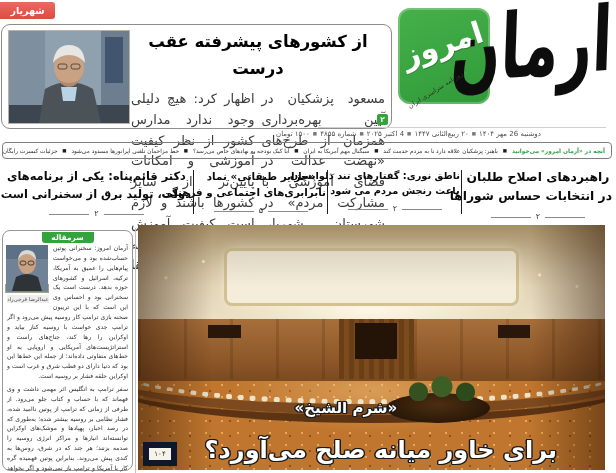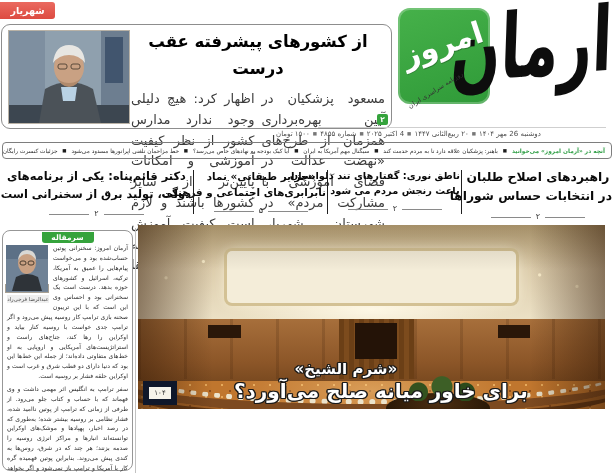--- a/index.html
+++ b/index.html
@@ -52,21 +52,21 @@
   #editorial-label{width:52px;margin:0 auto;background:#35a33c;color:#fff;font-size:7.5px;font-weight:700;text-align:center;line-height:11px;border-radius:0 0 3px 3px;}
   #editorial-title{text-align:center;font-size:9.3px;font-weight:800;color:#0c0c0c;margin:3px 0 2px;border-bottom:1px solid #e2e2e2;padding-bottom:2px;}
   #editorial-body{font-size:6.1px;line-height:1.62;color:#2c2c2c;text-align:justify;direction:rtl;}
   #author-fig{float:left;width:42px;margin:2px 4px 1px 0;}
   #author-photo{width:42px;height:46px;border:1px solid #a8a093;overflow:hidden;background:#76879a;}
   #author-name{display:block;background:#efefef;color:#4a4a4a;font-size:5.4px;text-align:center;line-height:8px;margin-top:1px;}
   #editorial-body p{margin:0 0 3px;}
   #col-photo-rule{position:absolute;left:135px;top:228px;width:1px;height:245px;background:#c2c2c2;}
 
   
-  #photo{position:absolute;left:138px;top:225px;width:467px;height:184px;overflow:hidden;background:#4c1d95;}
+  #photo{position:absolute;left:138px;top:225px;width:467px;height:245px;overflow:hidden;background:#4c1d95;}
   .ph-ceiling{position:absolute;left:0;top:0;width:100%;height:96px;
     background:
       radial-gradient(3px 3px at 6% 55%, #fff3d0 0 35%, transparent 70%),
       radial-gradient(3px 3px at 14% 38%, #fff3d0 0 35%, transparent 70%),
       radial-gradient(3px 3px at 24% 62%, #fff3d0 0 35%, transparent 70%),
       radial-gradient(3px 3px at 33% 30%, #fff3d0 0 35%, transparent 70%),
       radial-gradient(3px 3px at 45% 50%, #fff8e0 0 35%, transparent 70%),
       radial-gradient(3px 3px at 56% 34%, #fff8e0 0 35%, transparent 70%),
       radial-gradient(3px 3px at 66% 58%, #fff3d0 0 35%, transparent 70%),
       radial-gradient(3px 3px at 76% 32%, #fff3d0 0 35%, transparent 70%),
@@ -94,21 +94,21 @@
     background-size:auto,16px 12px,20px 15px;}
   .ph-vign{position:absolute;inset:0;background:linear-gradient(90deg,rgba(48,23,5,.50),transparent 16%,transparent 84%,rgba(48,23,5,.50)),linear-gradient(180deg,rgba(30,15,2,.18),transparent 25%);}
   .ph-planter{position:absolute;left:53%;top:168px;width:104px;height:30px;background:radial-gradient(ellipse at 50% 38%,#4c2e12,#281706 75%);border-radius:50%;}
   .ph-plants{position:absolute;left:56%;top:150px;width:84px;height:26px;
     background:
       radial-gradient(circle at 22% 65%, #33521f 0 9px, transparent 10px),
       radial-gradient(circle at 50% 45%, #3d5f26 0 10px, transparent 11px),
       radial-gradient(circle at 78% 66%, #2c4a1b 0 9px, transparent 10px);}
   #ph-head{position:absolute;left:6%;right:2%;bottom:6px;text-align:center;color:#ffffff;direction:rtl;}
   #ph-head .kicker{font-size:15px;font-weight:800;padding-right:70px;}
-  #ph-head .main{font-size:20px;font-weight:800;margin-top:1px;}
+  #ph-head .main{font-size:24px;font-weight:800;margin-top:19px;}
   #ph-head .sub{font-size:11px;font-weight:700;margin-top:2px;padding-right:30px;}
   .outline{text-shadow:1.4px 0 #1b1b1b,-1.4px 0 #1b1b1b,0 1.4px #1b1b1b,0 -1.4px #1b1b1b,1px 1px #1b1b1b,-1px -1px #1b1b1b,1px -1px #1b1b1b,-1px 1px #1b1b1b;}
   #ph-tag{position:absolute;left:5px;bottom:4px;width:22px;height:12px;background:#f6f3ea;color:#333;font-size:7px;text-align:center;line-height:12px;border:6px solid #0f172a;}
 </style>
 </head>
 <body>
 
 <div id="page">
 
   <div id="corner-label">شهریار</div>

